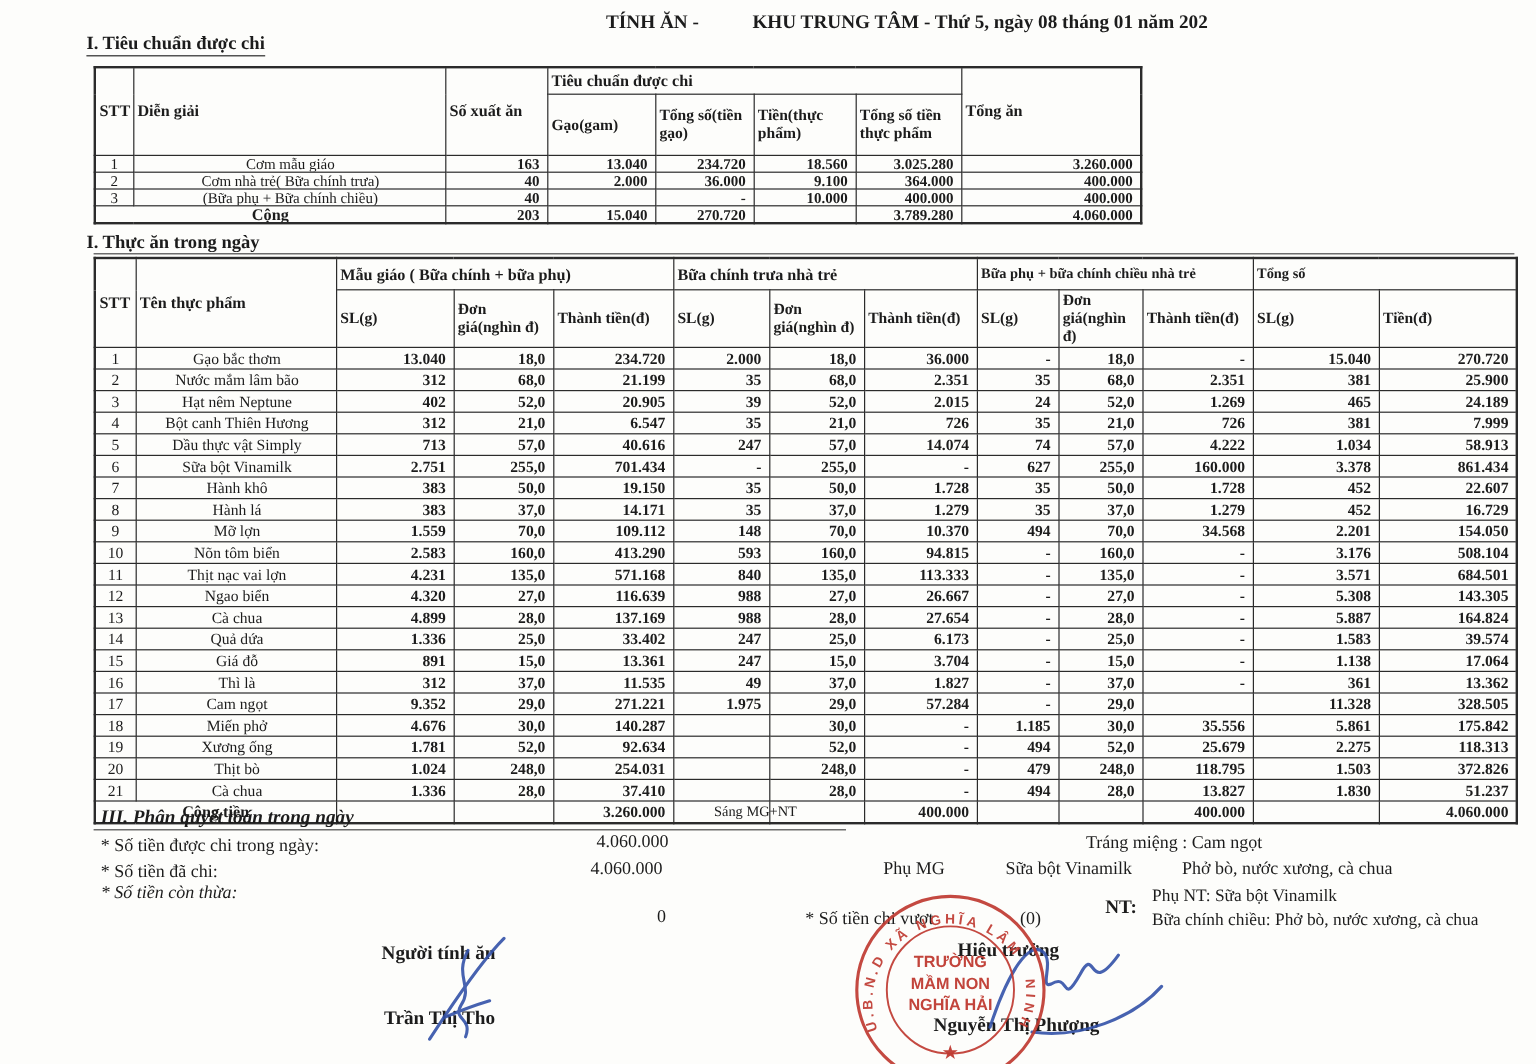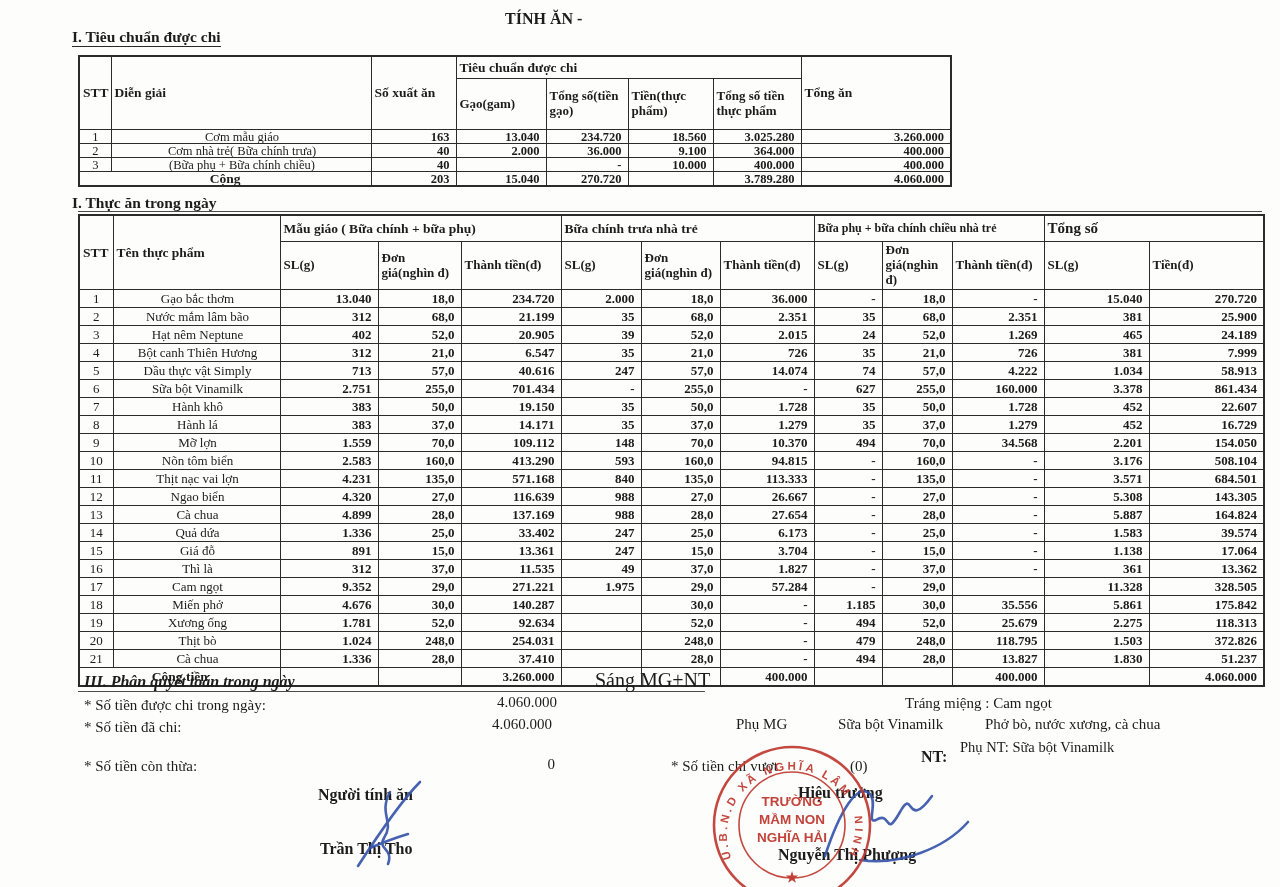--- a/index.html
+++ b/index.html
@@ -37,20 +37,21 @@
   .sig-line{font-size:16px;font-weight:bold;}
 
   svg text{font-family:"Liberation Sans", sans-serif;}
 </style>
 </head>
 <body>
 
 <div id="page">
 
   <div class="abs b" style="left:505px;top:10px;font-size:16px;">TÍNH ĂN -</div>
+  <div class="abs b" style="left:627px;top:10px;font-size:16px;">KHU TRUNG TÂM  - Thứ 5, ngày 08 tháng 01 năm 202</div>
 
   <div class="abs b" style="left:72px;top:28px;font-size:15.5px;"><span class="u">I. Tiêu chuẩn được chi</span></div>
 
   <table id="table1">
     <colgroup>
       <col style="width:32px">
         <col style="width:260px">
         <col style="width:85px">
         <col style="width:90px">
       <col style="width:82px">
@@ -135,21 +136,21 @@
       <col style="width:105px">
         <col style="width:115px">
     </colgroup>
     <thead>
       <tr class="tier1">
         <th rowspan="2">STT</th>
         <th rowspan="2">Tên thực phẩm</th>
         <th colspan="3">Mẫu giáo ( Bữa chính + bữa phụ)</th>
         <th colspan="3">Bữa chính trưa nhà trẻ</th>
         <th colspan="3" style="font-size:12px;">Bữa phụ + bữa chính chiều nhà trẻ</th>
-        <th colspan="2" style="font-size:15px;">Tổng số</th>
+        <th colspan="2" style="font-size:12px;">Tổng số</th>
       </tr>
       <tr class="tier2">
         <th>SL(g)</th>
         <th>Đơn giá(nghìn đ)</th>
         <th>Thành tiền(đ)</th>
         <th>SL(g)</th>
         <th>Đơn giá(nghìn đ)</th>
         <th>Thành tiền(đ)</th>
         <th>SL(g)</th>
         <th>Đơn giá(nghìn đ)</th>
@@ -487,36 +488,37 @@
           <td class="c-num">400.000</td>
           <td class="c-num"></td>
           <td class="c-num">4.060.000</td>
         </tr>
       </tbody>
   </table>
 
   <div class="rule" style="left:78px;top:691px;width:627px;"></div>
   <div class="abs b" style="left:84px;top:673px;font-size:16px;font-style:italic;">III. Phân quyết toán trong ngày</div>
 
-  <div class="abs" style="left:595px;top:669px;font-size:20px;">Sáng MG+NT</div>
+  <div class="abs" style="left:595px;top:669px;font-size:12px;">Sáng MG+NT</div>
 
   <div class="abs" style="left:84px;top:697px;font-size:15px;">* Số tiền được chi trong ngày:</div>
   <div class="abs" style="left:457px;top:694px;width:100px;text-align:right;font-size:15px;">4.060.000</div>
   <div class="abs" style="left:905px;top:695px;font-size:15px;">Tráng miệng : Cam ngọt</div>
 
   <div class="abs" style="left:84px;top:719px;font-size:15px;">* Số tiền đã chi:</div>
   <div class="abs" style="left:452px;top:716px;width:100px;text-align:right;font-size:15px;">4.060.000</div>
   <div class="abs" style="left:736px;top:716px;font-size:15px;">Phụ MG</div>
   <div class="abs" style="left:838px;top:716px;font-size:15px;">Sữa bột Vinamilk</div>
   <div class="abs" style="left:985px;top:716px;font-size:15px;">Phở bò, nước xương, cà chua</div>
 
   <div class="abs b" style="left:921px;top:748px;font-size:16px;">NT:</div>
   <div class="abs small-note" style="left:960px;top:739px;">Phụ NT: Sữa bột Vinamilk</div>
-
-  <div class="abs" style="left:84px;top:758px;font-size:15px;">* Số tiền còn thừa:</div>
+  <div class="abs small-note" style="left:960px;top:759px;">Bữa chính chiều: Phở bò, nước xương, cà chua</div>
+
+  <div class="abs" style="left:84px;top:736px;font-size:15px;font-style:italic;">* Số tiền còn thừa:</div>
   <div class="abs" style="left:505px;top:756px;width:50px;text-align:right;font-size:15px;">0</div>
   <div class="abs" style="left:671px;top:758px;font-size:15px;">* Số tiền chi vượt</div>
   <div class="abs" style="left:850px;top:758px;font-size:15px;">(0)</div>
 
   <div class="abs sig-line" style="left:318px;top:786px;">Người tính ăn</div>
   <div class="abs sig-line" style="left:798px;top:784px;">Hiệu trưởng</div>
   <div class="abs sig-line" style="left:320px;top:840px;">Trần Thị Tho</div>
   <div class="abs sig-line" style="left:778px;top:846px;">Nguyễn Thị Phượng</div>
 
   <svg class="abs" style="left:300px;top:770px;" width="680" height="117" viewBox="0 0 680 117">

